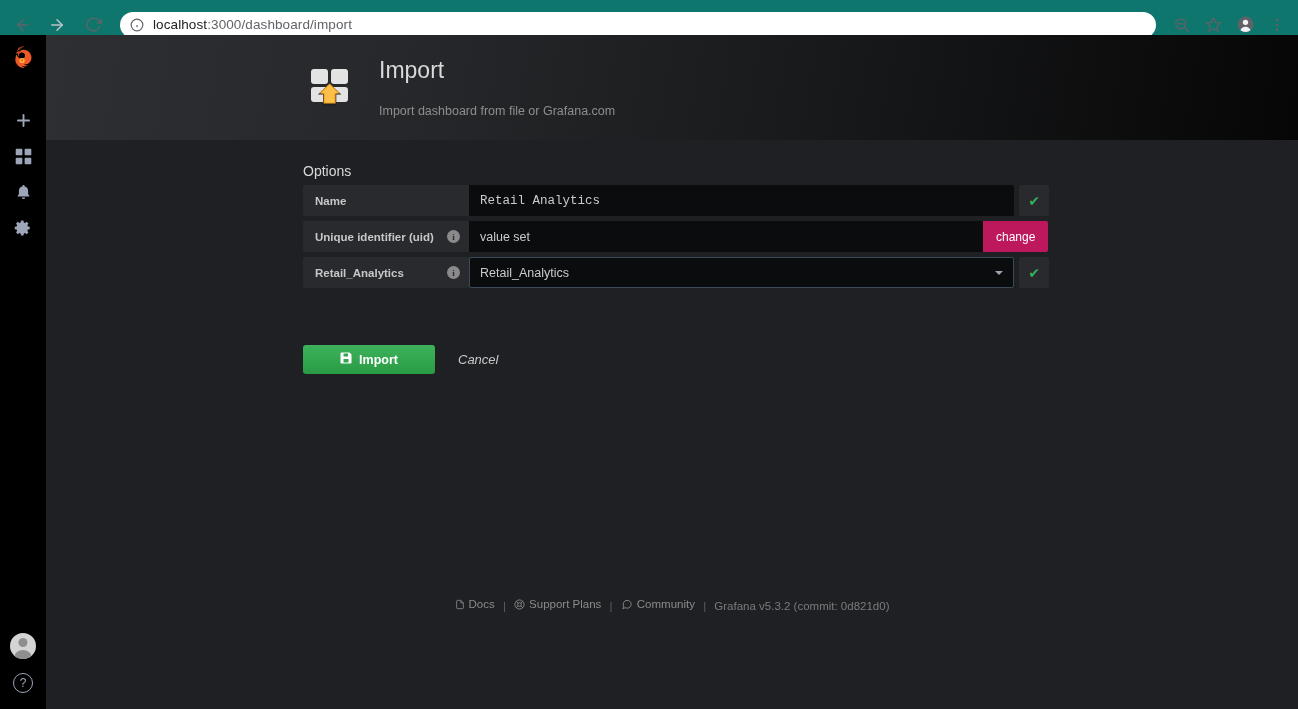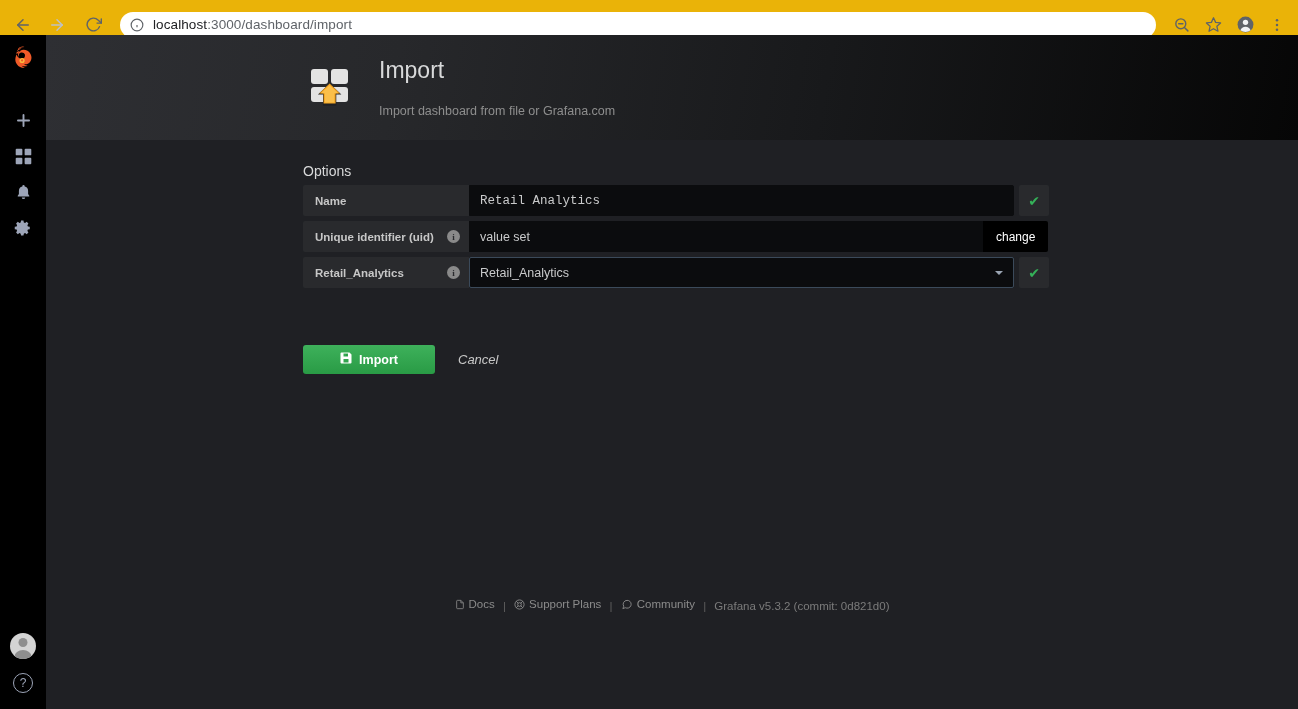--- a/index.html
+++ b/index.html
@@ -7,21 +7,21 @@
     width: 1298px; height: 709px;
     font-family: "Liberation Sans", sans-serif;
     background: #1f2024;
     overflow: hidden;
   }
 
   
   #browser-chrome {
     position: absolute; top: 0; left: 0;
     width: 1298px; height: 50px;
-    background: #eab308;
+    background: #0f766e;
     display: flex; align-items: center;
     border-bottom: 1px solid #dadce0;
   }
   .nav-btn {
     width: 30px; height: 30px;
     display: flex; align-items: center; justify-content: center;
     border-radius: 50%;
     color: #5f6368;
     flex: 0 0 auto;
   }
@@ -161,21 +161,21 @@
   }
   .check-box {
     width: 30px; height: 31px;
     background: #292a2d;
     display: flex; align-items: center; justify-content: center;
     border-radius: 2px;
     margin-left: 5px;
     color: #35b159; font-size: 14px;
   }
   #change-btn {
-    background: #000000;
+    background: #be185d;
     height: 31px;
     display: flex; align-items: center; justify-content: center;
     padding: 0 13px;
     font-size: 12px; color: #fff;
     border-radius: 0 2px 2px 0;
   }
   #action-buttons {
     position: absolute; left: 257px; top: 205px;
     display: flex; align-items: center;
   }

